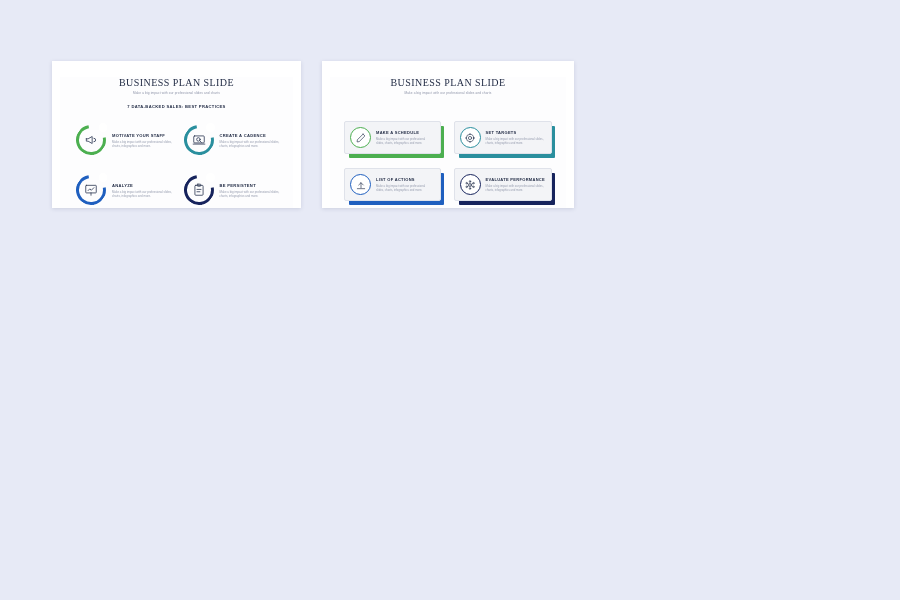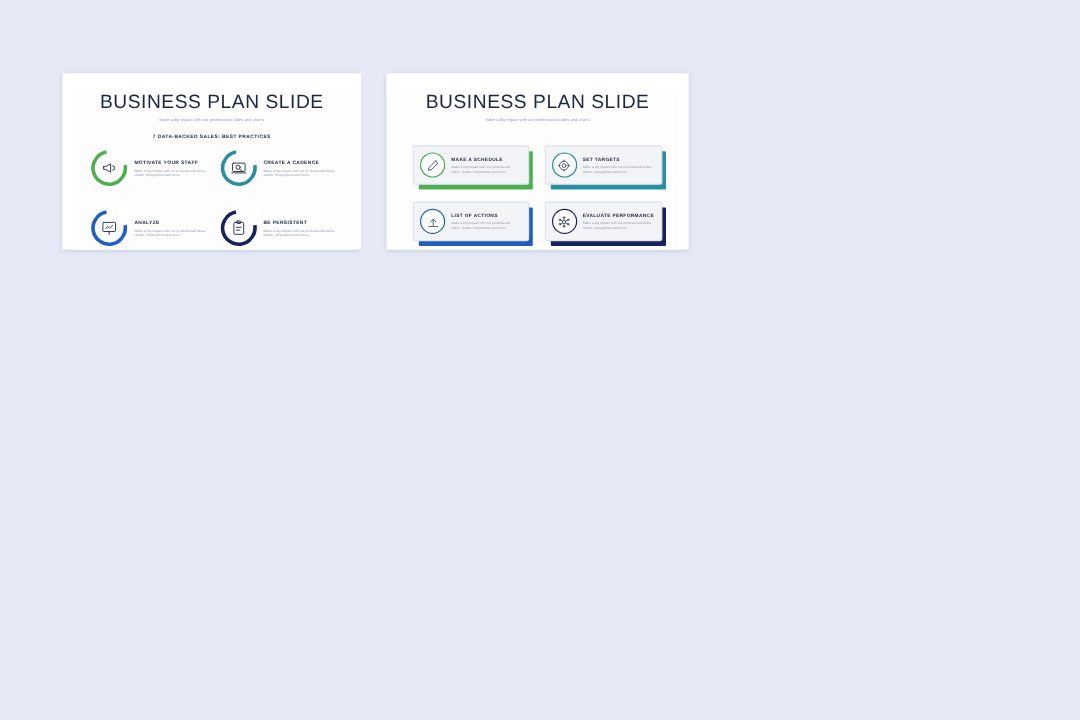--- a/index.html
+++ b/index.html
@@ -23,26 +23,27 @@
   .card-inner{
     width:100%;height:100%;
     background:#fdfdfe;
     box-sizing:border-box;
     position:relative;
   }
 
   
   .slide-title{
     text-align:center;
-    font-size:16px;
+    font-size:10px;
     letter-spacing:.45px;
     color:#1d2741;
     font-weight:400;
     margin-top:8px;
     white-space:nowrap;
+    font-family:Liberation Serif, serif;
   }
   .slide-sub{
     text-align:center;
     font-size:3.1px;
     color:#8d93a8;
     margin-top:2.5px;
     letter-spacing:.15px;
     white-space:nowrap;
   }
   .section-head{

